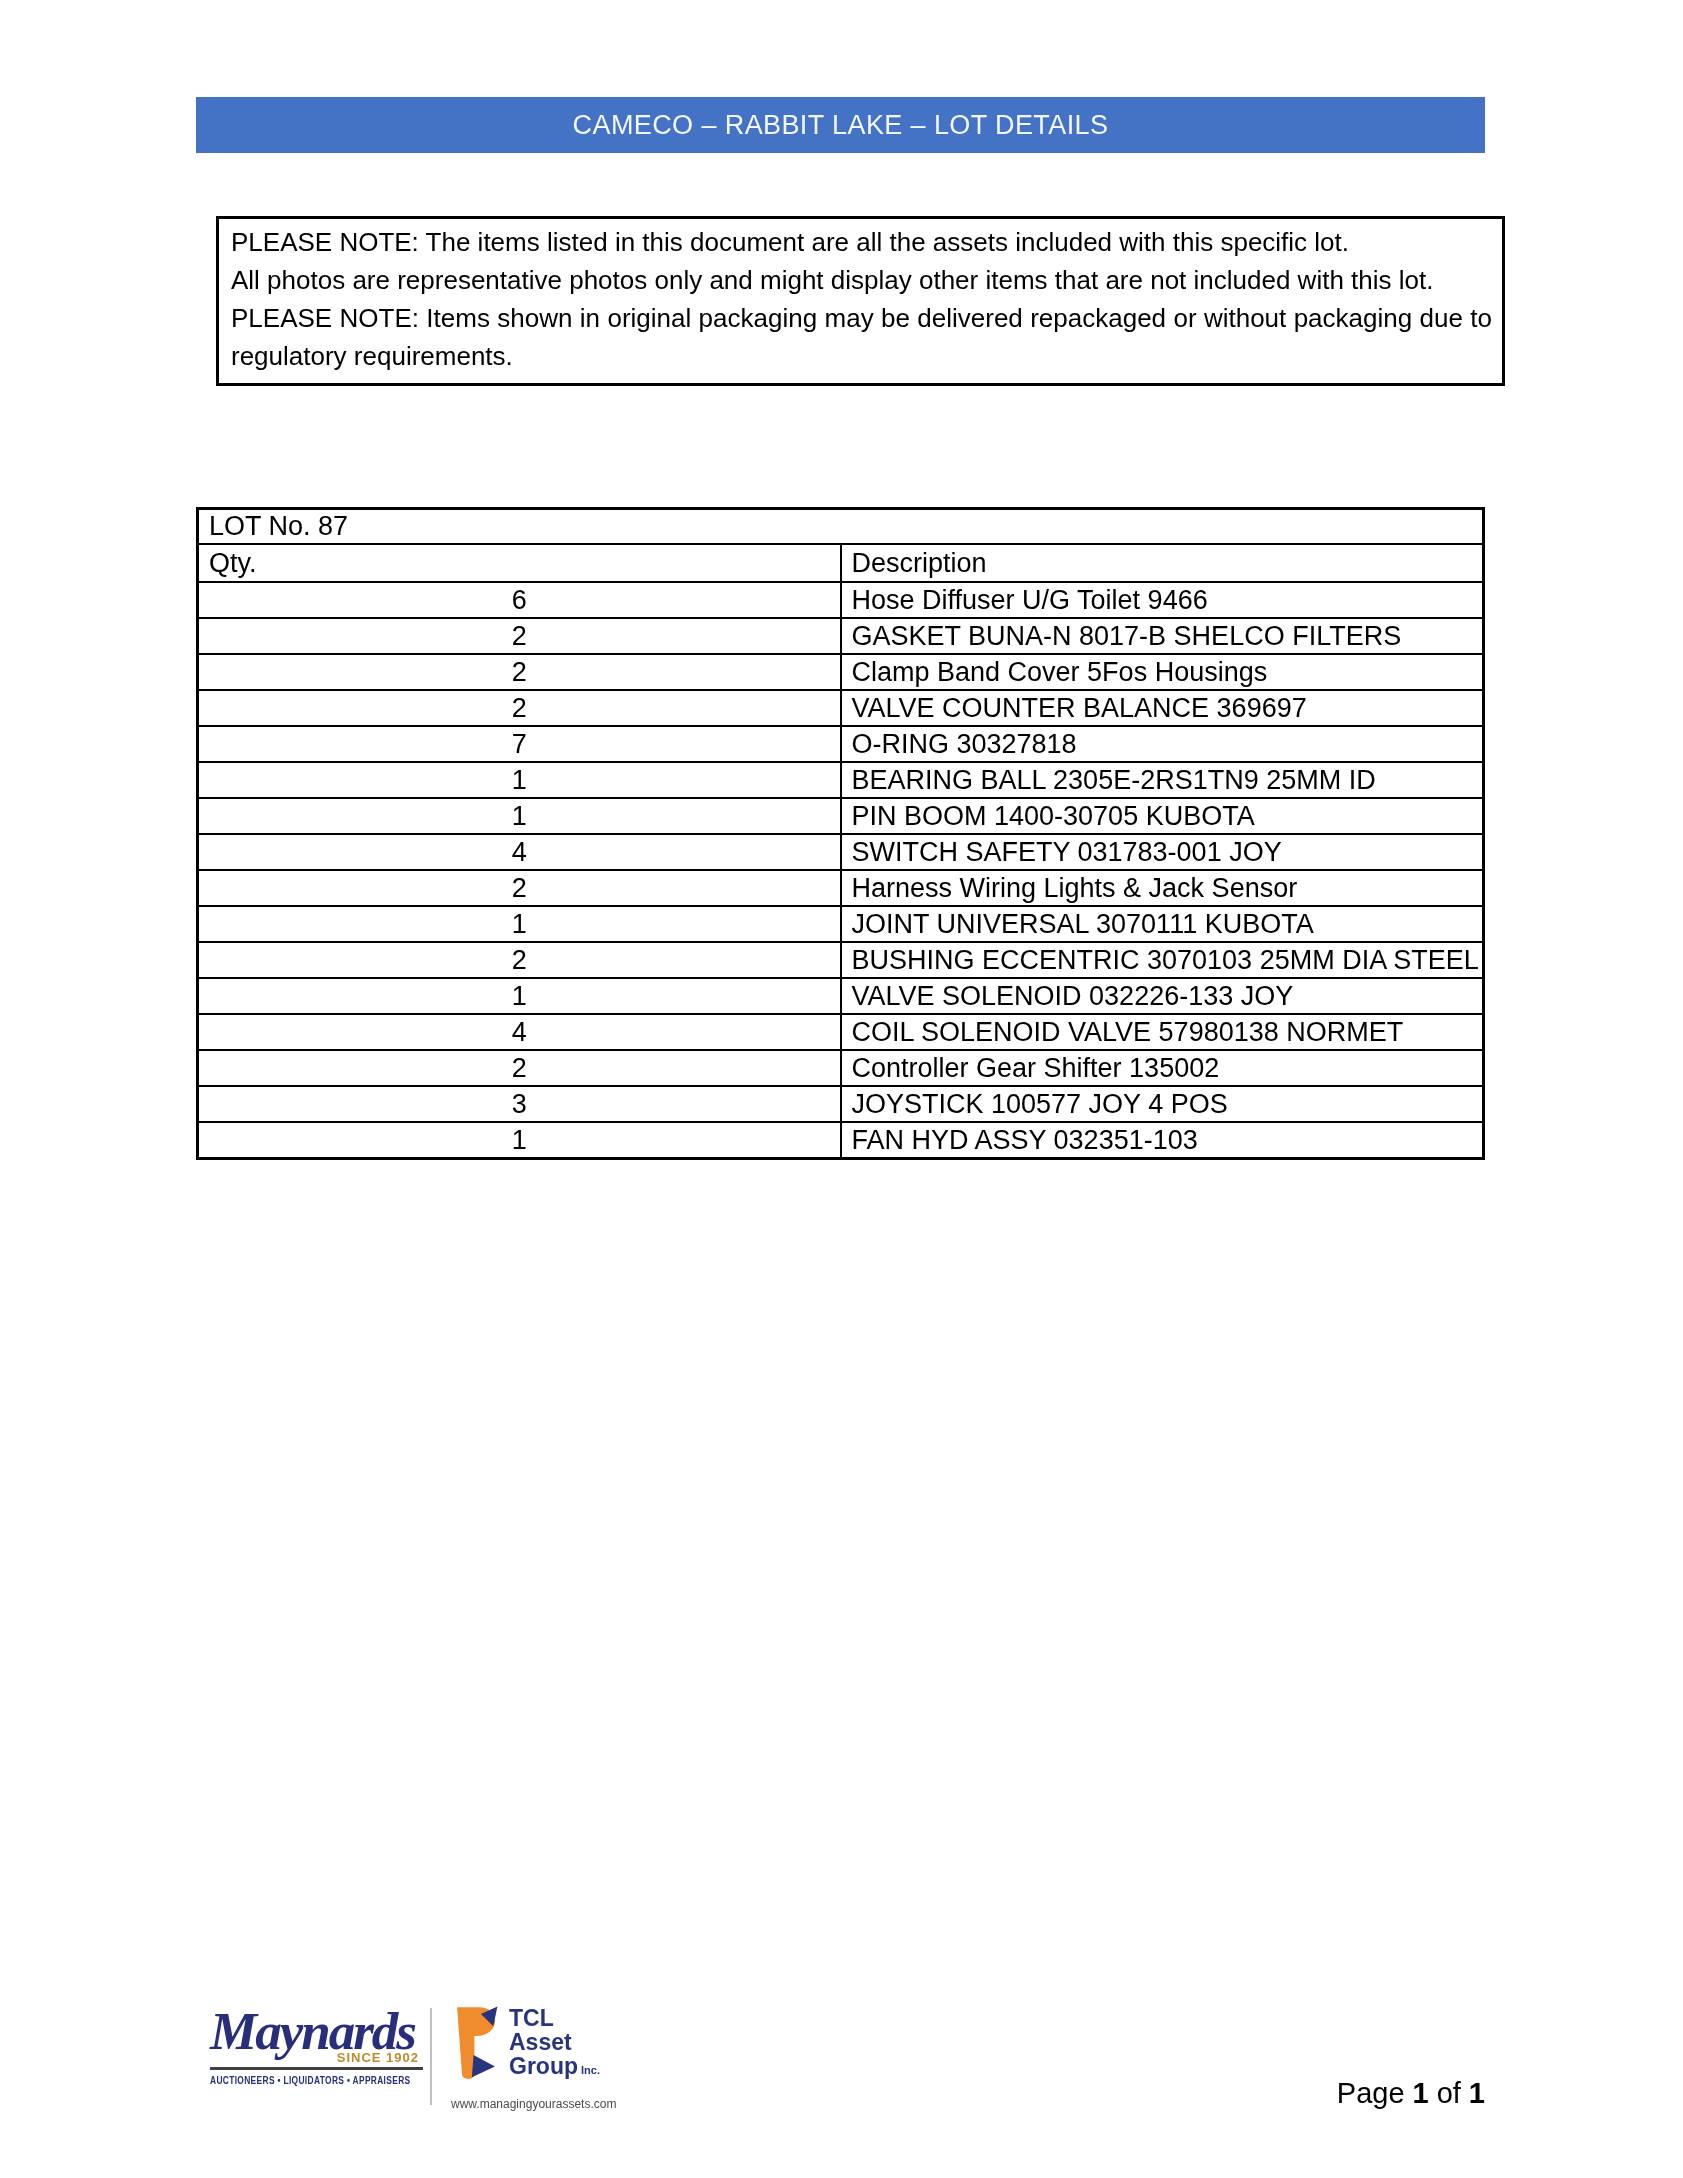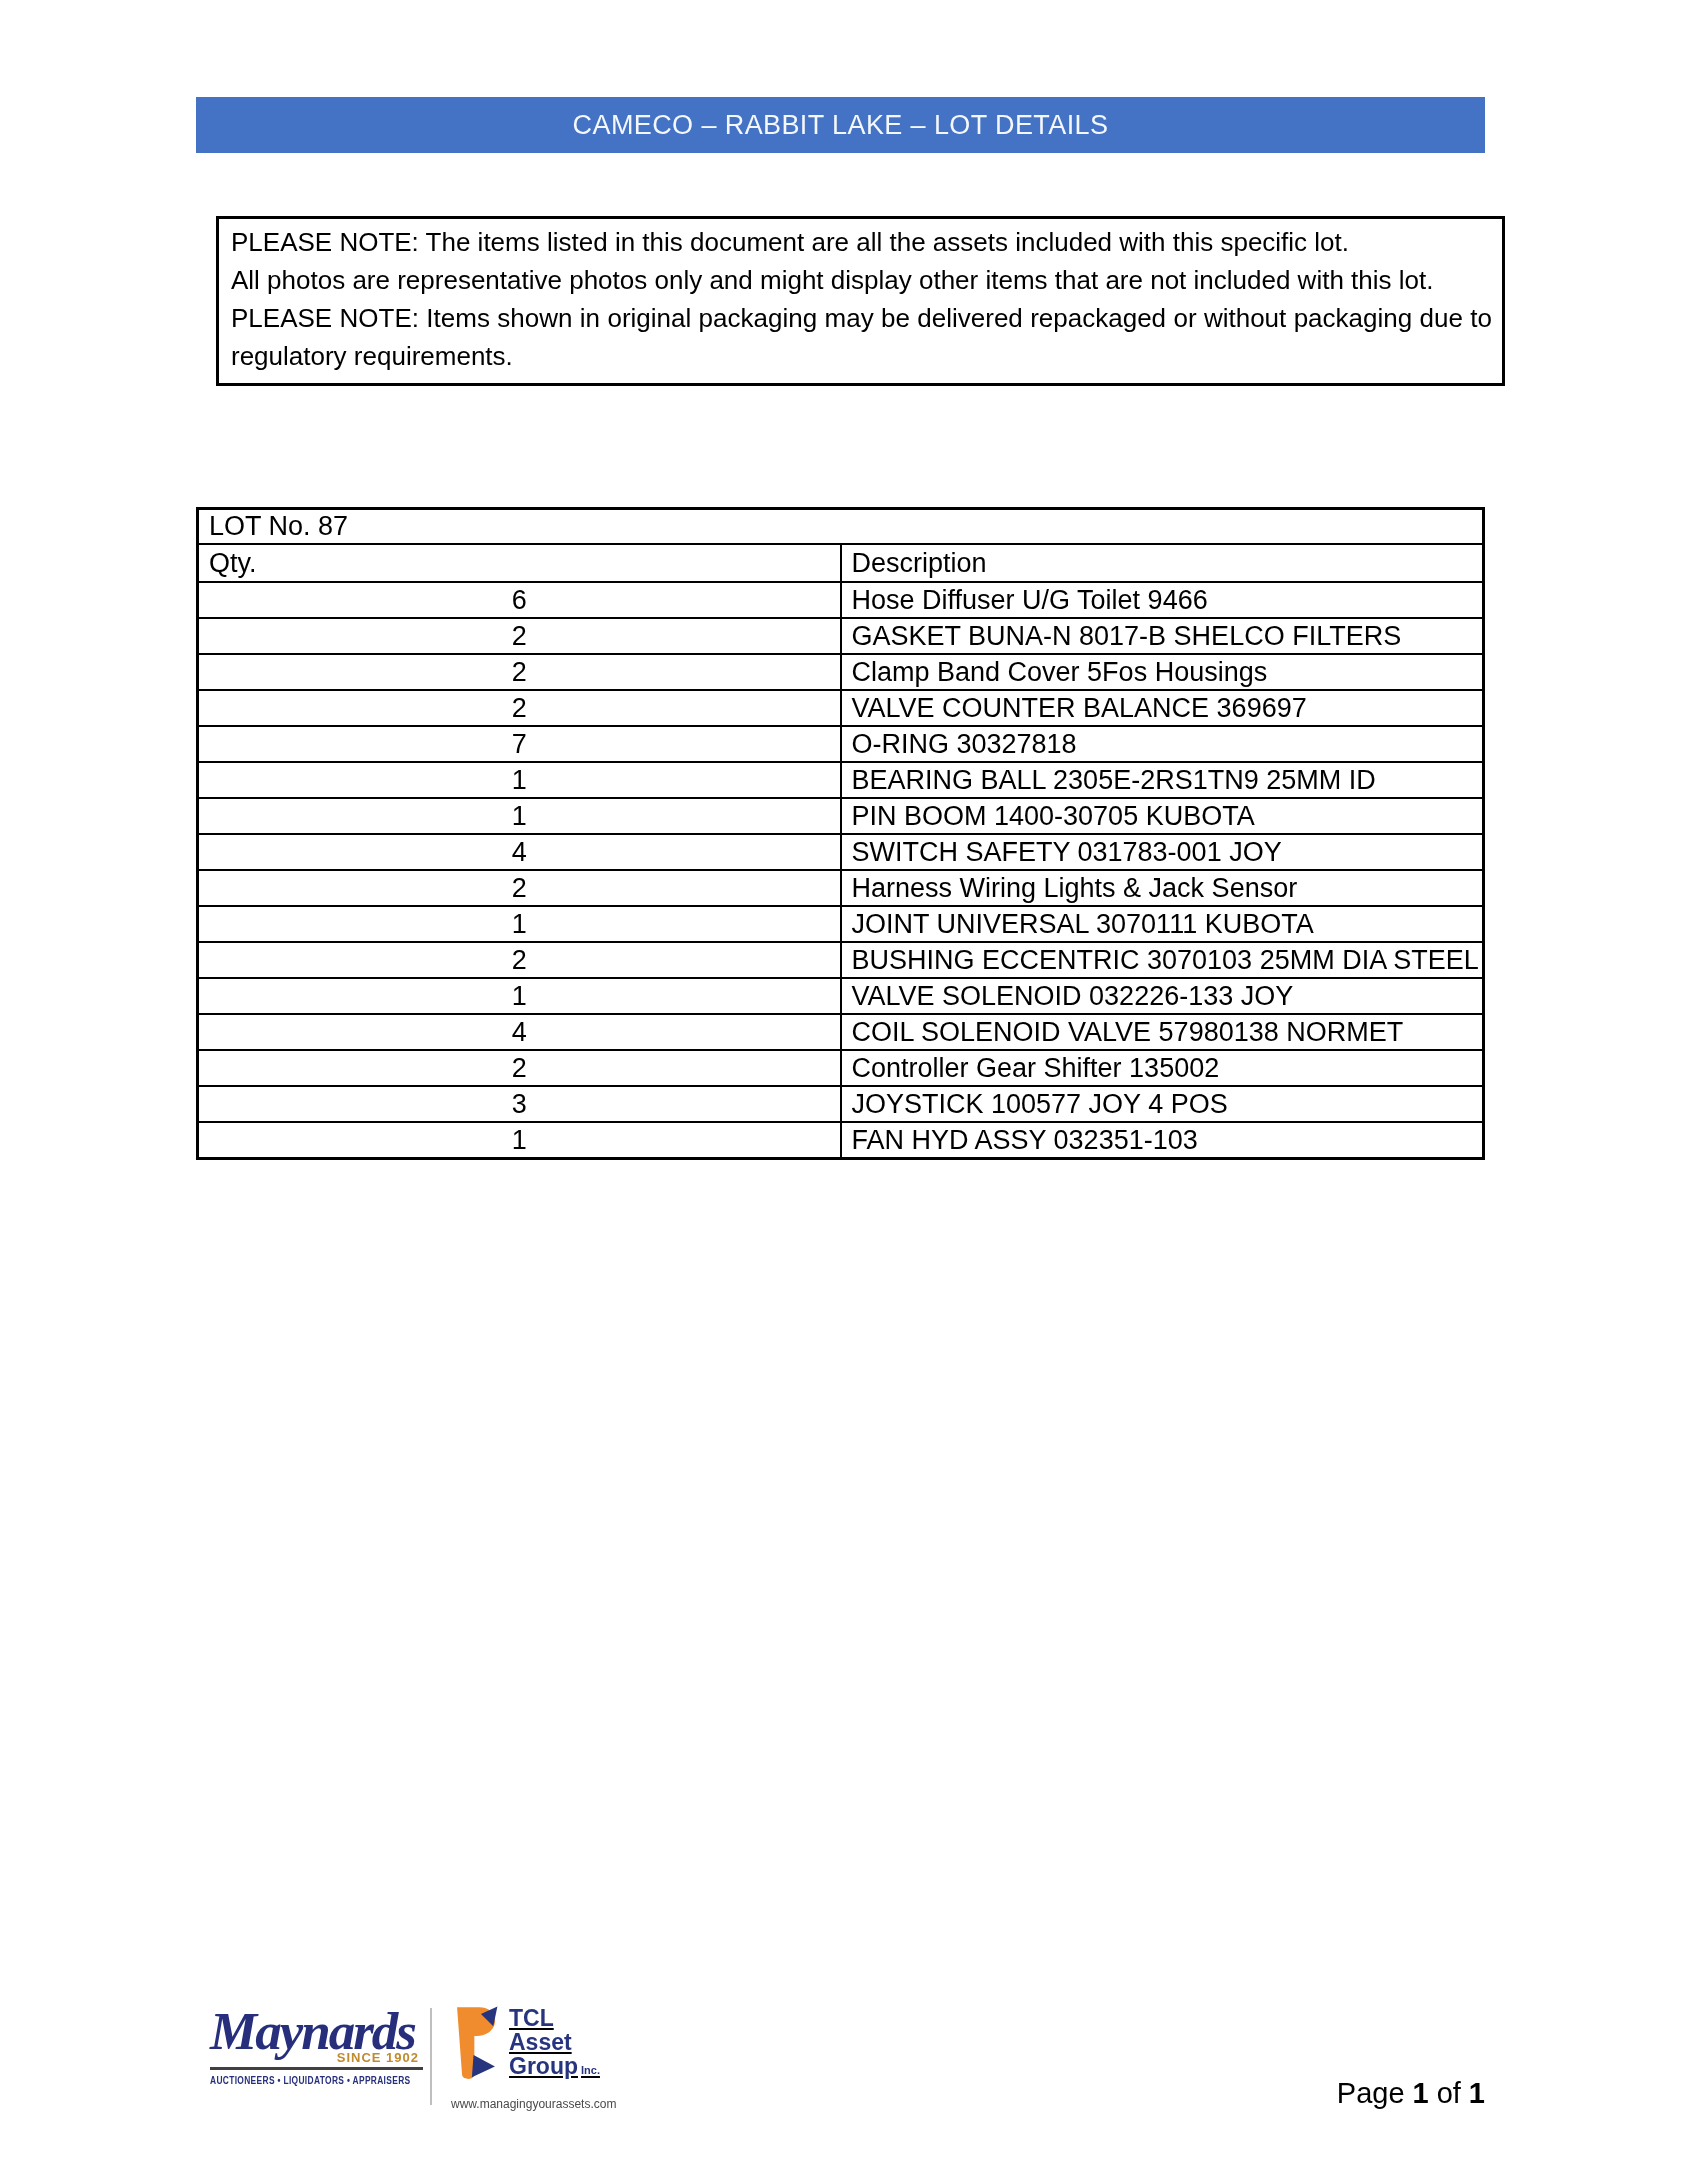--- a/index.html
+++ b/index.html
@@ -52,21 +52,21 @@
     color:#C08A2E; letter-spacing:1px; white-space:nowrap;
   }
   .maynards-tagline {
     margin-top:5px; font-size:10px; font-weight:bold; color:#272F7C;
     letter-spacing:0.4px; white-space:nowrap; transform:scaleX(0.84); transform-origin:left;
   }
 
   .logo-divider { position:absolute; left:234px; top:6px; width:2px; height:97px; background:#BFBFBF; }
 
   .tcl { position:absolute; left:255px; top:2px; }
-  .tcl-main { display:flex; align-items:flex-start; gap:8px;text-decoration:underline; }
+  .tcl-main { display:flex; align-items:flex-start; gap:8px; }
   .tcl-text { padding-top:2px; }
   .tcl-line { font-size:23px; line-height:24px; font-weight:bold; color:#27357E; white-space:nowrap; }
   .tcl-suffix { font-size:11px; font-weight:bold; color:#27357E; margin-left:3px; }
   .tcl-site { margin-top:10px; font-size:12px; color:#4A4A4A; white-space:nowrap; }
 
   .page-label { position:absolute; right:0; top:75px; font-size:29px; white-space:nowrap; }
   .page-label .num { font-weight:bold; }
   .page-label .sep { display:inline-block; width:8px; }
 </style>
 </head>

